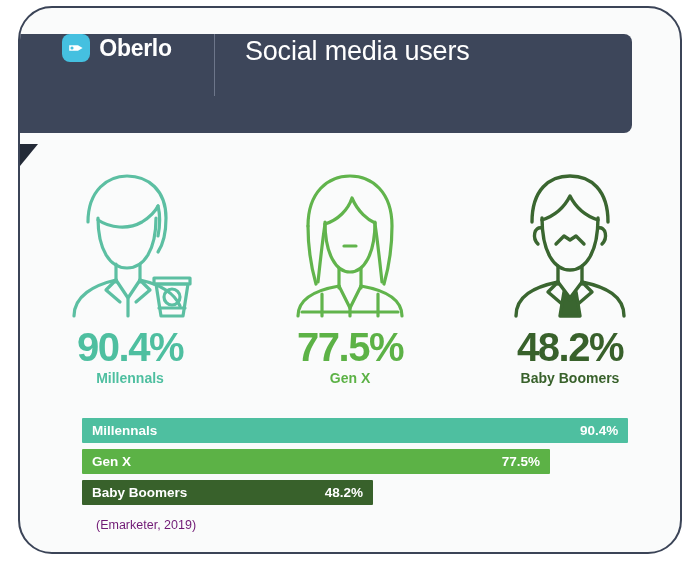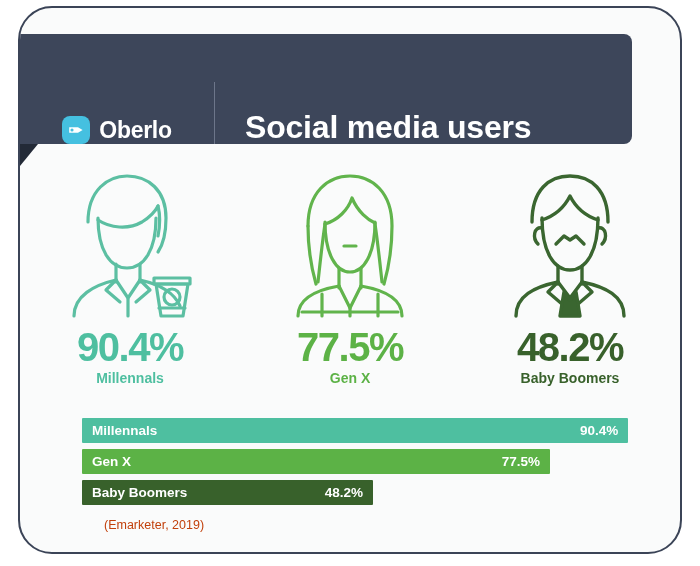--- a/index.html
+++ b/index.html
@@ -28,25 +28,25 @@
     box-sizing: border-box;
     overflow: hidden;
   }
 
   
   #header-banner {
     position: absolute;
     left: -18px;
     top: 26px;
     width: 630px;
-    height: 110px;
+    height: 99px;
     background: #3d465a;
     border-radius: 8px;
     display: flex;
-    align-items: flex-end;
+    align-items: flex-start;
     z-index: 3;
   }
   #banner-fold {
     position: absolute;
     left: 0px;
     top: 136px;
     width: 0;
     height: 0;
     border-left: 18px solid #232a37;
     border-bottom: 22px solid transparent;
@@ -84,22 +84,22 @@
     height: 62px;
     background: #6d768a;
     flex: none;
   }
 
   #header-title-block {
     padding-left: 30px;
     color: #ffffff;
   }
   .title-line-1 {
-    font-size: 32px;
-    font-weight: bold;
+    font-size: 27px;
+    font-weight: normal;
     line-height: 34px;
     letter-spacing: -0.2px;
   }
   .title-line-2 {
     font-size: 27px;
     font-weight: normal;
     line-height: 34px;
     letter-spacing: -0.2px;
   }
 
@@ -166,24 +166,24 @@
   .bar-value {
     color: #ffffff;
     font-size: 13.5px;
     font-weight: bold;
     white-space: nowrap;
     margin-left: 14px;
   }
 
   #source-note {
     position: absolute;
-    left: 84px;
+    left: 76px;
     top: 510px;
     font-size: 12.5px;
-    color: #c2410c;
+    color: #701a75;
   }
 </style>
 </head>
 <body>
 
 <div id="infographic-card">
 
   <div id="header-banner">
 
     <div id="brand-block">

